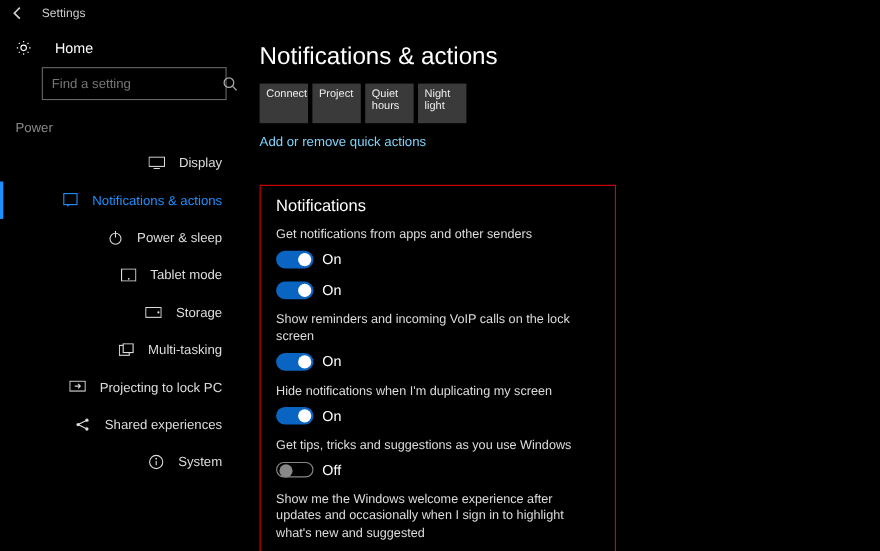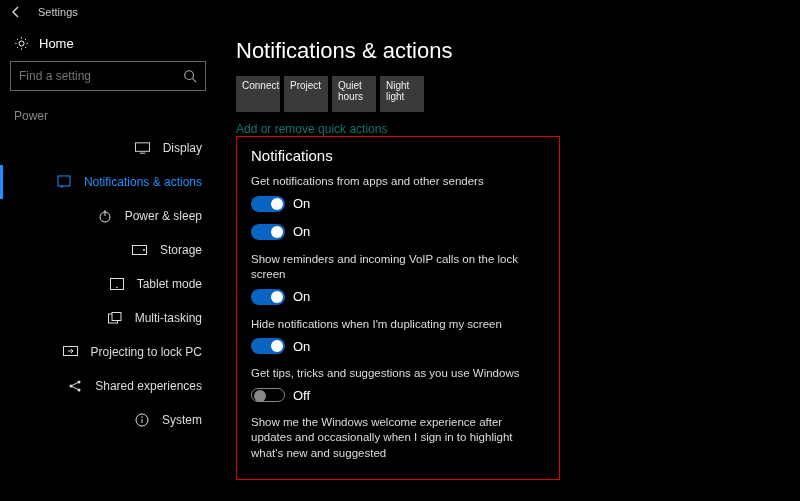--- a/index.html
+++ b/index.html
@@ -2,33 +2,33 @@
 <html><head>
 <meta charset="utf-8">
 <style>
   * { box-sizing: border-box; margin: 0; padding: 0; }
   html, body { width: 800px; height: 501px; background: #000; color: #fff; font-family: "Segoe UI", Arial, sans-serif; font-size: 12px; overflow: hidden; }
   .titlebar { display: flex; align-items: center; height: 22px; padding: 12px 8px; color: #ccc; font-size: 11px; }
   .titlebar .back { width: 18px; display: flex; align-items: center; justify-content: center; }
   .titlebar .title { margin-left: 12px; }
   .layout { display: flex; height: calc(501px - 22px); }
   .sidebar { width: 216px; padding: 6px 0 0 0; }
-  .home-row { display: flex; align-items: center; padding: 6px 14px 10px 14px; gap: 10px; font-size: 13px; }
-  .search-wrap { padding: 0 10px 14px 10px; }
+  .home-row { display: flex; align-items: center; padding: 6px 14px 10px 14px; gap: 21px; font-size: 13px; }
+  .search-wrap { padding: 0 10px 14px 10px; margin-left: 28px; }
   .search { display: flex; align-items: center; border: 1px solid #666; height: 30px; padding: 0 8px; color: #aaa; justify-content: space-between; }
   .search input { background: transparent; border: none; outline: none; color: #aaa; font-size: 12px; width: 160px; }
   .group-label { color: #888; padding: 4px 14px 8px 14px; font-size: 12px; }
   .nav-item { display: flex; align-items: center; gap: 12px; padding: 10px 14px; font-size: 12px; color: #ddd; cursor: default; justify-content: flex-end; }
   .nav-item.active { color: #1e90ff; border-left: 3px solid #1e90ff; padding-left: 11px; }
   .nav-item .ic { width: 16px; display: flex; align-items: center; justify-content: center; }
   .content { flex: 1; padding: 14px 20px 10px 20px; overflow: hidden; }
   h1.page-title { font-weight: 300; font-size: 22px; margin-bottom: 12px; }
   .quick-row { display: flex; gap: 4px; margin-bottom: 10px; }
   .quick-tile { background: #3a3a3a; width: 44px; height: 36px; padding: 4px 6px; font-size: 10px; color: #eee; display: flex; align-items: flex-start; }
-  .link { color: #0f766e; font-size: 12px; margin-bottom: 0; display: inline-block; }
+  .link { color: #7dd3fc; font-size: 12px; margin-bottom: 32px; display: inline-block; }
   .notif-box { border: 1px solid #d00; padding: 10px 14px 6px 14px; width: 324px; }
   h2.section-title { font-weight: 400; font-size: 15px; margin-bottom: 10px; }
   .setting { margin-bottom: 12px; }
   .setting .label { font-size: 11.5px; color: #ddd; margin-bottom: 6px; line-height: 1.35; }
   .toggle-row { display: flex; align-items: center; gap: 8px; }
   .toggle { width: 34px; height: 16px; border-radius: 8px; position: relative; }
   .toggle.on { background: #0a64c2; }
   .toggle.on::after { content: ""; position: absolute; right: 2px; top: 2px; width: 12px; height: 12px; background: #fff; border-radius: 50%; }
   .toggle.off { background: #000; border: 1px solid #888; height: 14px; }
   .toggle.off::after { content: ""; position: absolute; left: 2px; top: 1px; width: 12px; height: 12px; background: #888; border-radius: 50%; }
@@ -95,35 +95,35 @@
       <span class="ic">
           <svg width="14" height="14" viewBox="0 0 14 14">
             <circle cx="7" cy="8" r="5" stroke="#ddd" fill="none"></circle>
             <line x1="7" y1="1" x2="7" y2="7" stroke="#ddd"></line>
           </svg>
         </span>
       <span>Power &amp; sleep</span>
     </div>
     <div class="nav-item">
       <span class="ic">
+          <svg width="14" height="12" viewBox="0 0 14 12">
+            <rect x="0.5" y="0.5" width="13" height="11" stroke="#ddd" fill="none"></rect>
+            <circle cx="7" cy="9.5" r="0.8" fill="#ddd"></circle>
+          </svg>
+        </span>
+      <span>Tablet mode</span>
+    </div>
+    <div class="nav-item">
+      <span class="ic">
           <svg width="15" height="10" viewBox="0 0 15 10">
             <rect x="0.5" y="0.5" width="14" height="9" stroke="#ddd" fill="none"></rect>
             <circle cx="12" cy="5" r="1" fill="#ddd"></circle>
           </svg>
         </span>
       <span>Storage</span>
-    </div>
-    <div class="nav-item">
-      <span class="ic">
-          <svg width="14" height="12" viewBox="0 0 14 12">
-            <rect x="0.5" y="0.5" width="13" height="11" stroke="#ddd" fill="none"></rect>
-            <circle cx="7" cy="9.5" r="0.8" fill="#ddd"></circle>
-          </svg>
-        </span>
-      <span>Tablet mode</span>
     </div>
     <div class="nav-item">
       <span class="ic">
           <svg width="14" height="12" viewBox="0 0 14 12">
             <rect x="0.5" y="2" width="9" height="9" stroke="#ddd" fill="none"></rect>
             <rect x="4" y="0.5" width="9" height="8" stroke="#ddd" fill="#000"></rect>
           </svg>
         </span>
       <span>Multi-tasking</span>
     </div>

